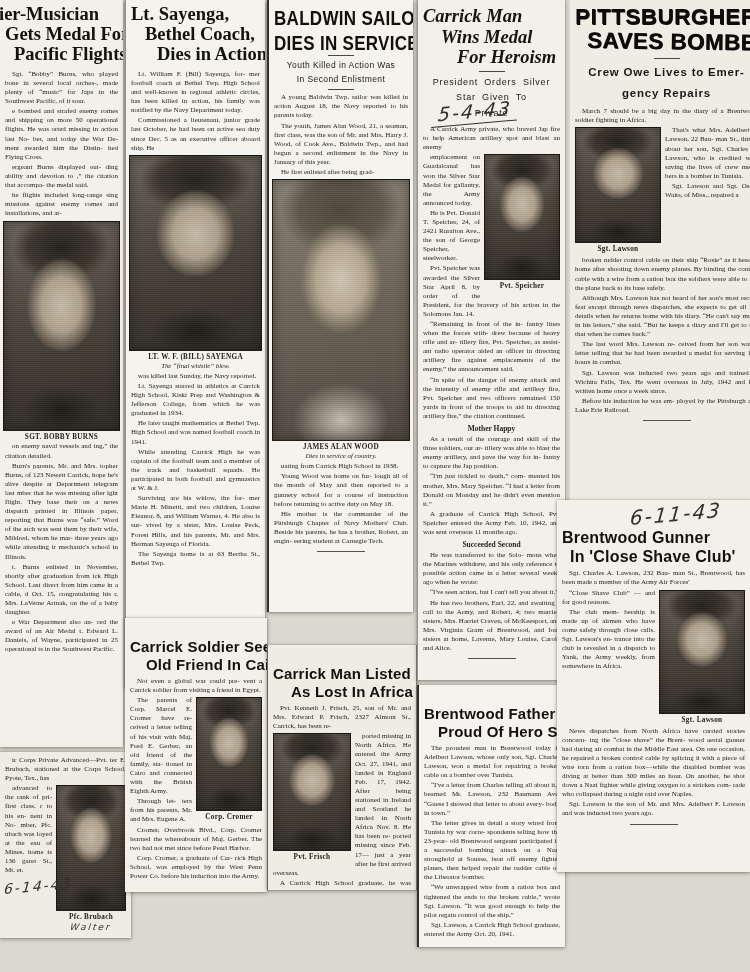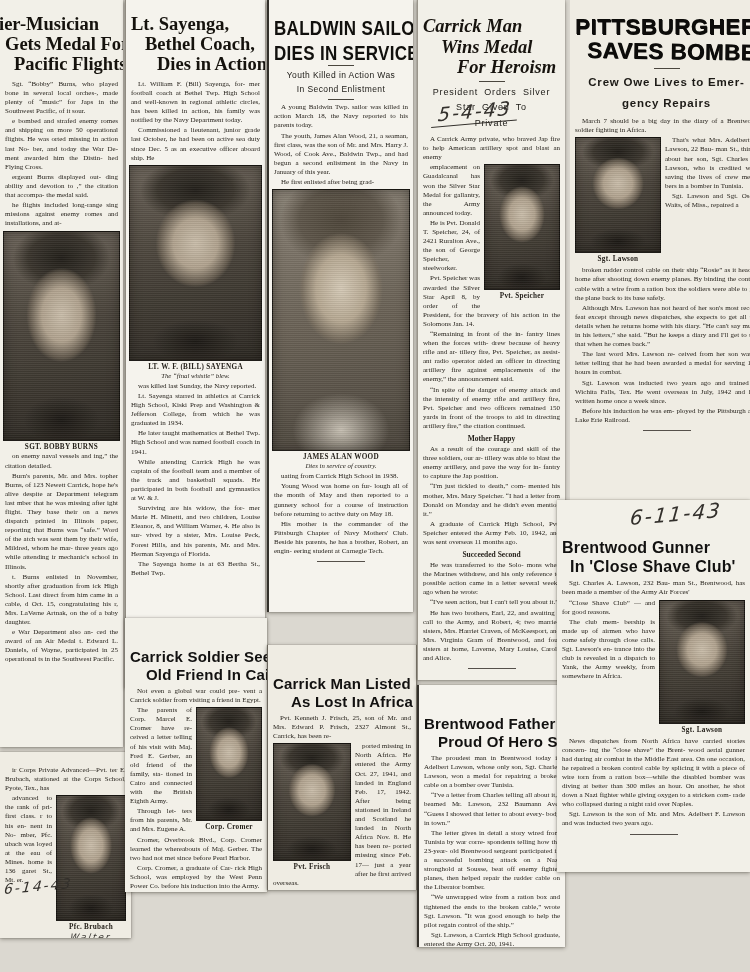--- a/index.html
+++ b/index.html
@@ -3,21 +3,21 @@
 <meta charset="utf-8">
 <style>
   html,body{margin:0;padding:0;}
   body{
     width:750px;height:972px;position:relative;overflow:hidden;
     background:#dbd8d0;
     font-family:"Liberation Serif",serif;
   }
   .clip{
     position:absolute;background:#f2f0e8;box-sizing:border-box;
-    padding:14px 5px;color:#26221c;overflow:hidden;
+    padding:4px 5px;color:#26221c;overflow:hidden;
     box-shadow:0 1px 4px rgba(40,35,25,.45), 0 0 1px rgba(40,35,25,.4);
   }
   .tint-b{background:#efece3}
   .tint-c{background:#f5f3ed}
 
   
   .para{font-size:7px;line-height:1.3;text-align:justify;text-indent:7px;margin:0 0 1px;}
   .flow::after{content:"";display:block;clear:both;}
 
   
@@ -184,21 +184,21 @@
       <div class="hl">BALDWIN SAILOR</div>
       <div class="hl">DIES IN SERVICE</div>
     </div>
   <div class="rule"></div>
   <div class="subcaps sub-wood">
       <div class="shl">Youth Killed in Action Was</div>
       <div class="shl">In Second Enlistment</div>
     </div>
   <div class="rule"></div>
   <div>
-      <p class="para">A young Baldwin Twp. sailor was killed in action March 18, the Navy reported to his parents today.</p>
+      <p class="para">A young Baldwin Twp. sailor was killed in action August 18, the Navy reported to his parents today.</p>
       <p class="para">The youth, James Alan Wood, 21, a seaman, first class, was the son of Mr. and Mrs. Harry J. Wood, of Cook Ave., Baldwin Twp., and had begun a second enlistment in the Navy in January of this year.</p>
       <p class="para">He first enlisted after being grad-</p>
     </div>
   <div class="photo photo--light" style="height:262px;margin:2px -2px 2px"></div>
   <div class="cap">JAMES ALAN WOOD</div>
   <div class="cap-it">Dies in service of country.</div>
   <div style="height:2px"></div>
   <div>
       <p class="para">uating from Carrick High School in 1938.</p>
       <p class="para">Young Wood was home on fur- lough all of the month of May and then reported to a gunnery school for a course of instruction before returning to active duty on May 18.</p>

